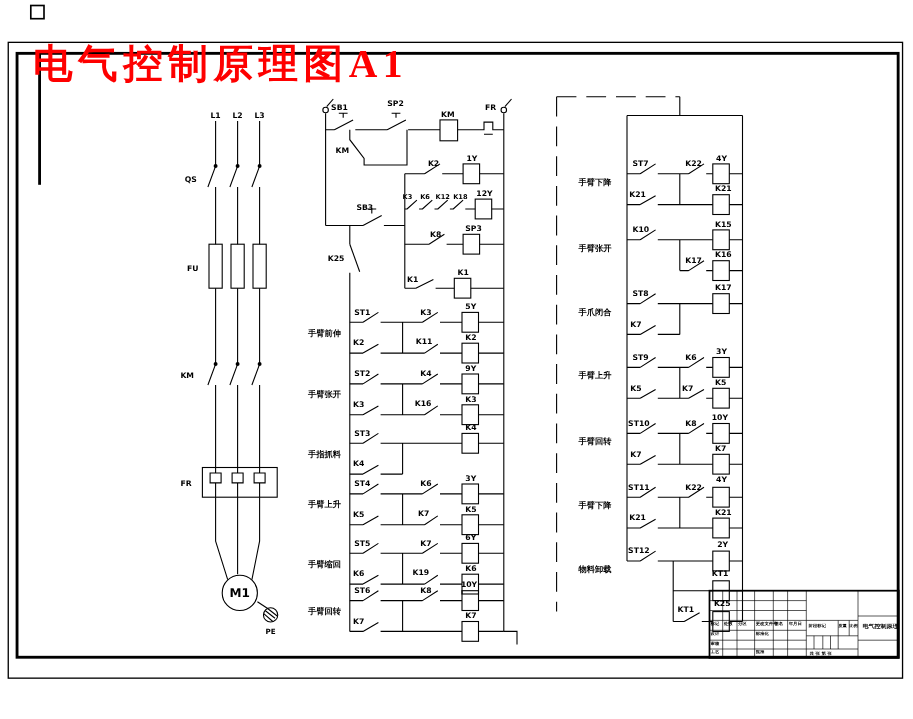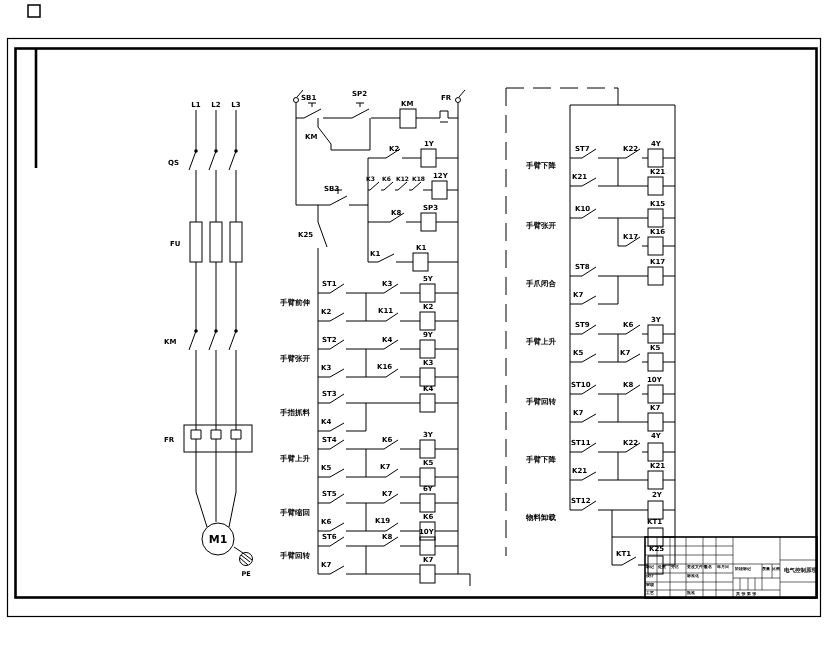--- a/index.html
+++ b/index.html
@@ -273,20 +273,21 @@
         <text x="650" y="468" font-size="7">K21</text>
         <text x="526" y="520" font-size="7.5">物料卸载</text>
         <text x="571" y="503" font-size="7">ST12</text>
         <text x="652" y="497" font-size="7">2Y</text>
         <text x="647" y="524" font-size="7">KT1</text>
         <text x="616" y="556" font-size="7">KT1</text>
         <text x="649" y="551" font-size="7">K25</text>
       </g>
   </svg>
 
+  <div id="drawing-title">电气控制原理图A1</div>
 
   <div id="title-block">
       <div class="tb-cell" style="left: 646px; top: 565px;">标记</div>
       <div class="tb-cell" style="left: 658px; top: 565px;">处数</div>
       <div class="tb-cell" style="left: 671px; top: 565px;">分区</div>
       <div class="tb-cell" style="left: 687px; top: 565px;">更改文件号</div>
       <div class="tb-cell" style="left: 704px; top: 565px;">签名</div>
       <div class="tb-cell" style="left: 717px; top: 565px;">年月日</div>
       <div class="tb-cell" style="left: 646px; top: 574px;">设计</div>
       <div class="tb-cell" style="left: 687px; top: 574px;">标准化</div>

